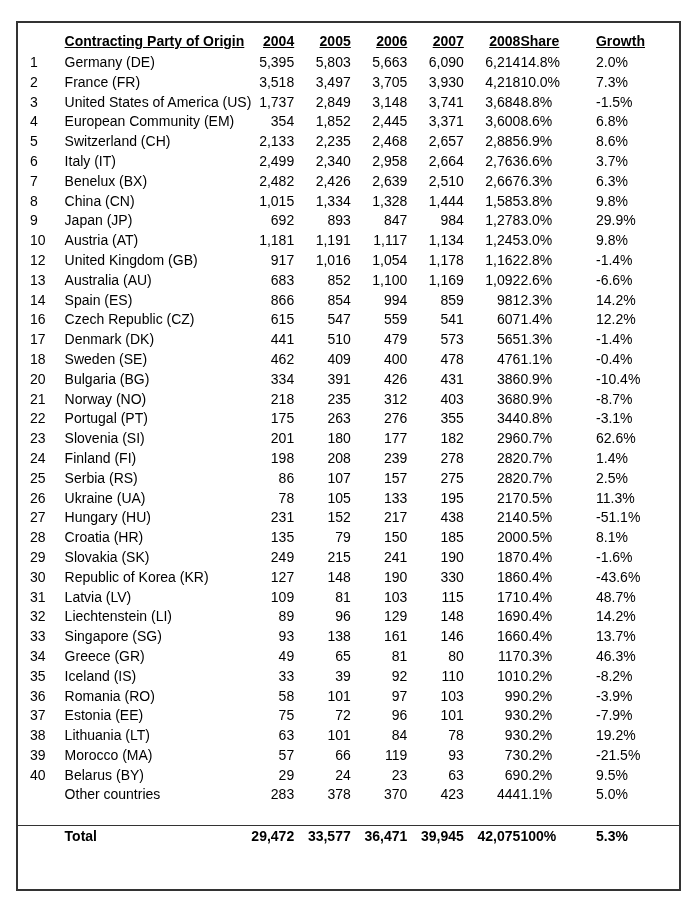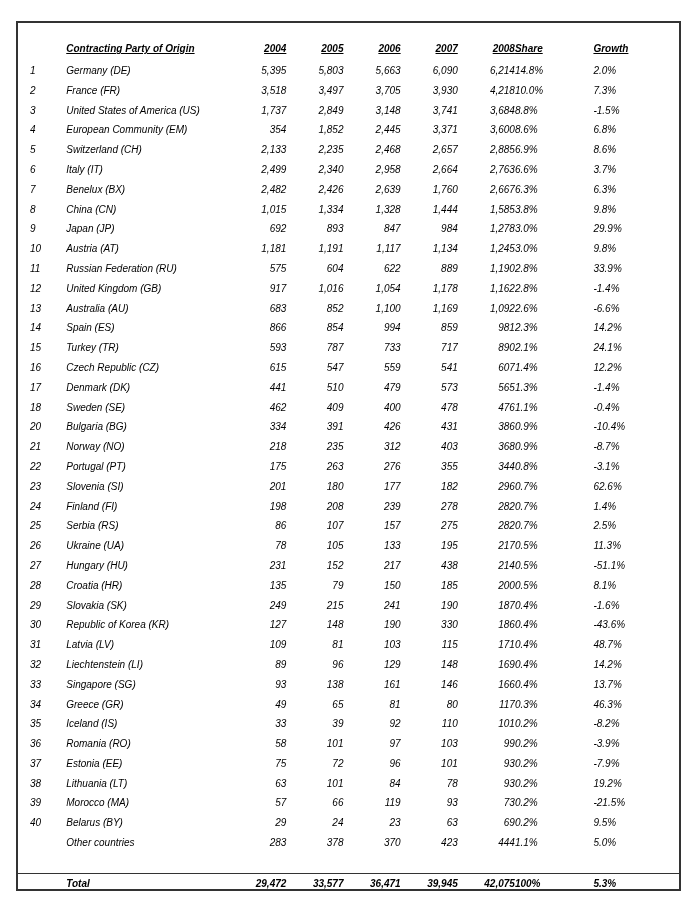--- a/index.html
+++ b/index.html
@@ -1,20 +1,20 @@
 <!DOCTYPE html>
 <html><head>
 <meta charset="utf-8">
 <style>
   html, body { margin: 0; padding: 0; background: #ffffff; }
   body { width: 700px; height: 913px; position: relative; overflow: hidden;
          font-family: "Liberation Sans", sans-serif; color: #000; }
   .frame { position: absolute; left: 16px; top: 21px; width: 665px; height: 870px;
            border: 2px solid #333; box-sizing: border-box; }
-  table { position: absolute; left: 0; top: 12px; border-collapse: collapse; font-size: 10px; font-style: italic; }
+  table { position: absolute; left: 0; top: 4px; border-collapse: collapse; font-size: 14px; }
   td, th { padding: 0; height: 19.8px; line-height: 19.8px; white-space: nowrap; }
   th { font-weight: bold; text-decoration: underline; }
   .c-rank { width: 38px; padding-left: 12px; text-align: left; }
   .c-name { width: 184px; text-align: left; }
   .c-y { width: 59px; text-align: right; }
   .c-y1 { width: 40px; }
   .c-share { width: 82px; text-align: left; }
   .c-growth { width: 89px; text-align: left; }
   thead tr th { height: 24px; line-height: 24px; padding-top: 2px; }
   .spacer td { height: 20px; }
@@ -104,21 +104,21 @@
           <td class="c-y">2,763</td>
           <td class="c-share">6.6%</td>
           <td class="c-growth">3.7%</td>
         </tr>
         <tr>
           <td class="c-rank">7</td>
           <td class="c-name">Benelux (BX)</td>
           <td class="c-y c-y1">2,482</td>
           <td class="c-y">2,426</td>
           <td class="c-y">2,639</td>
-          <td class="c-y">1,760</td>
+          <td class="c-y">2,510</td>
           <td class="c-y">2,667</td>
           <td class="c-share">6.3%</td>
           <td class="c-growth">6.3%</td>
         </tr>
         <tr>
           <td class="c-rank">8</td>
           <td class="c-name">China (CN)</td>
           <td class="c-y c-y1">1,015</td>
           <td class="c-y">1,334</td>
           <td class="c-y">1,328</td>
@@ -143,31 +143,20 @@
           <td class="c-name">Austria (AT)</td>
           <td class="c-y c-y1">1,181</td>
           <td class="c-y">1,191</td>
           <td class="c-y">1,117</td>
           <td class="c-y">1,134</td>
           <td class="c-y">1,245</td>
           <td class="c-share">3.0%</td>
           <td class="c-growth">9.8%</td>
         </tr>
         <tr>
-          <td class="c-rank">11</td>
-          <td class="c-name">Russian Federation (RU)</td>
-          <td class="c-y c-y1">575</td>
-          <td class="c-y">604</td>
-          <td class="c-y">622</td>
-          <td class="c-y">889</td>
-          <td class="c-y">1,190</td>
-          <td class="c-share">2.8%</td>
-          <td class="c-growth">33.9%</td>
-        </tr>
-        <tr>
           <td class="c-rank">12</td>
           <td class="c-name">United Kingdom (GB)</td>
           <td class="c-y c-y1">917</td>
           <td class="c-y">1,016</td>
           <td class="c-y">1,054</td>
           <td class="c-y">1,178</td>
           <td class="c-y">1,162</td>
           <td class="c-share">2.8%</td>
           <td class="c-growth">-1.4%</td>
         </tr>
@@ -185,31 +174,20 @@
         <tr>
           <td class="c-rank">14</td>
           <td class="c-name">Spain (ES)</td>
           <td class="c-y c-y1">866</td>
           <td class="c-y">854</td>
           <td class="c-y">994</td>
           <td class="c-y">859</td>
           <td class="c-y">981</td>
           <td class="c-share">2.3%</td>
           <td class="c-growth">14.2%</td>
-        </tr>
-        <tr>
-          <td class="c-rank">15</td>
-          <td class="c-name">Turkey (TR)</td>
-          <td class="c-y c-y1">593</td>
-          <td class="c-y">787</td>
-          <td class="c-y">733</td>
-          <td class="c-y">717</td>
-          <td class="c-y">890</td>
-          <td class="c-share">2.1%</td>
-          <td class="c-growth">24.1%</td>
         </tr>
         <tr>
           <td class="c-rank">16</td>
           <td class="c-name">Czech Republic (CZ)</td>
           <td class="c-y c-y1">615</td>
           <td class="c-y">547</td>
           <td class="c-y">559</td>
           <td class="c-y">541</td>
           <td class="c-y">607</td>
           <td class="c-share">1.4%</td>

